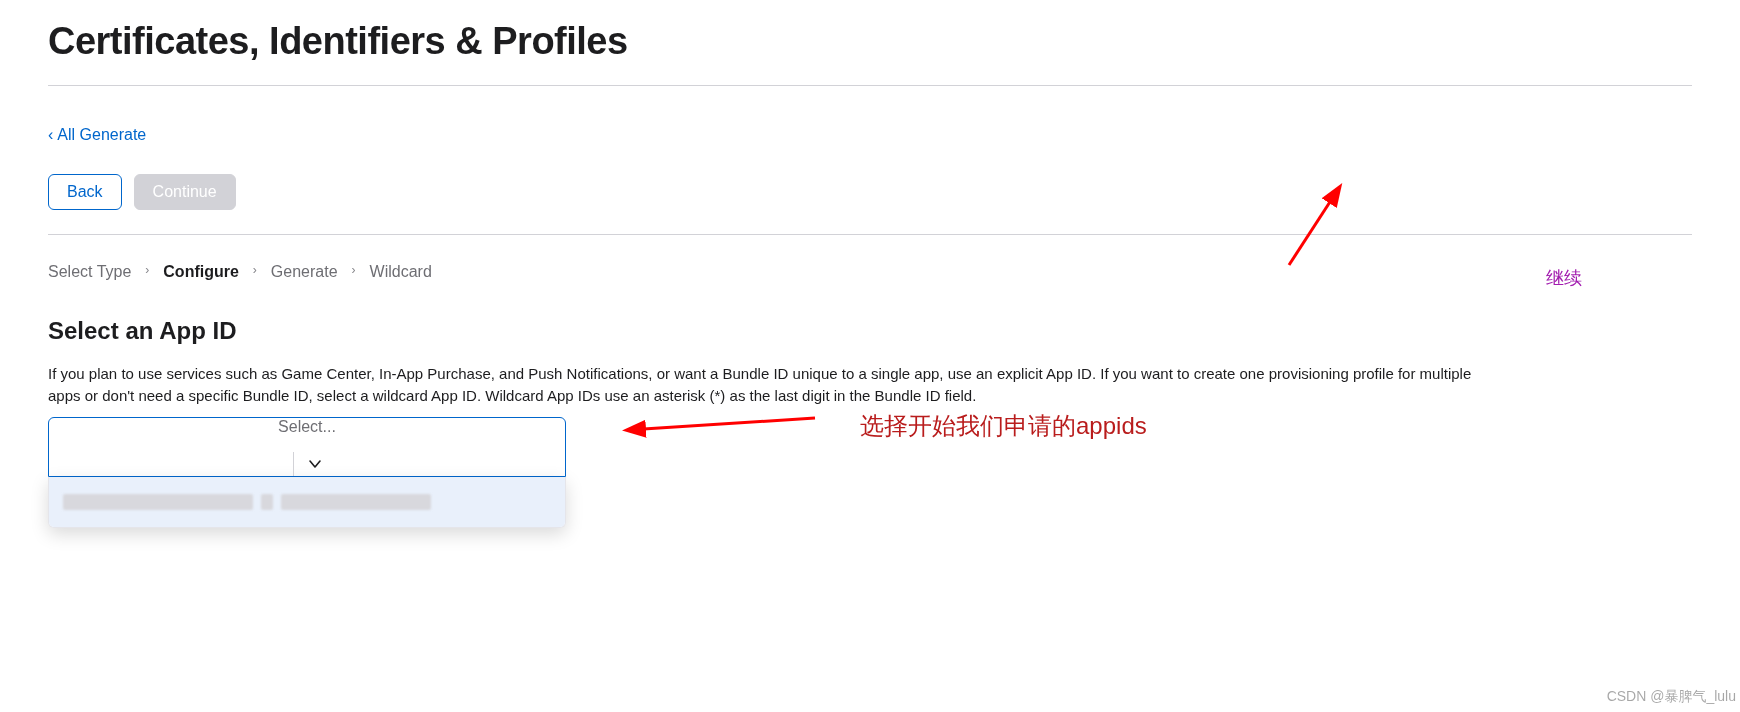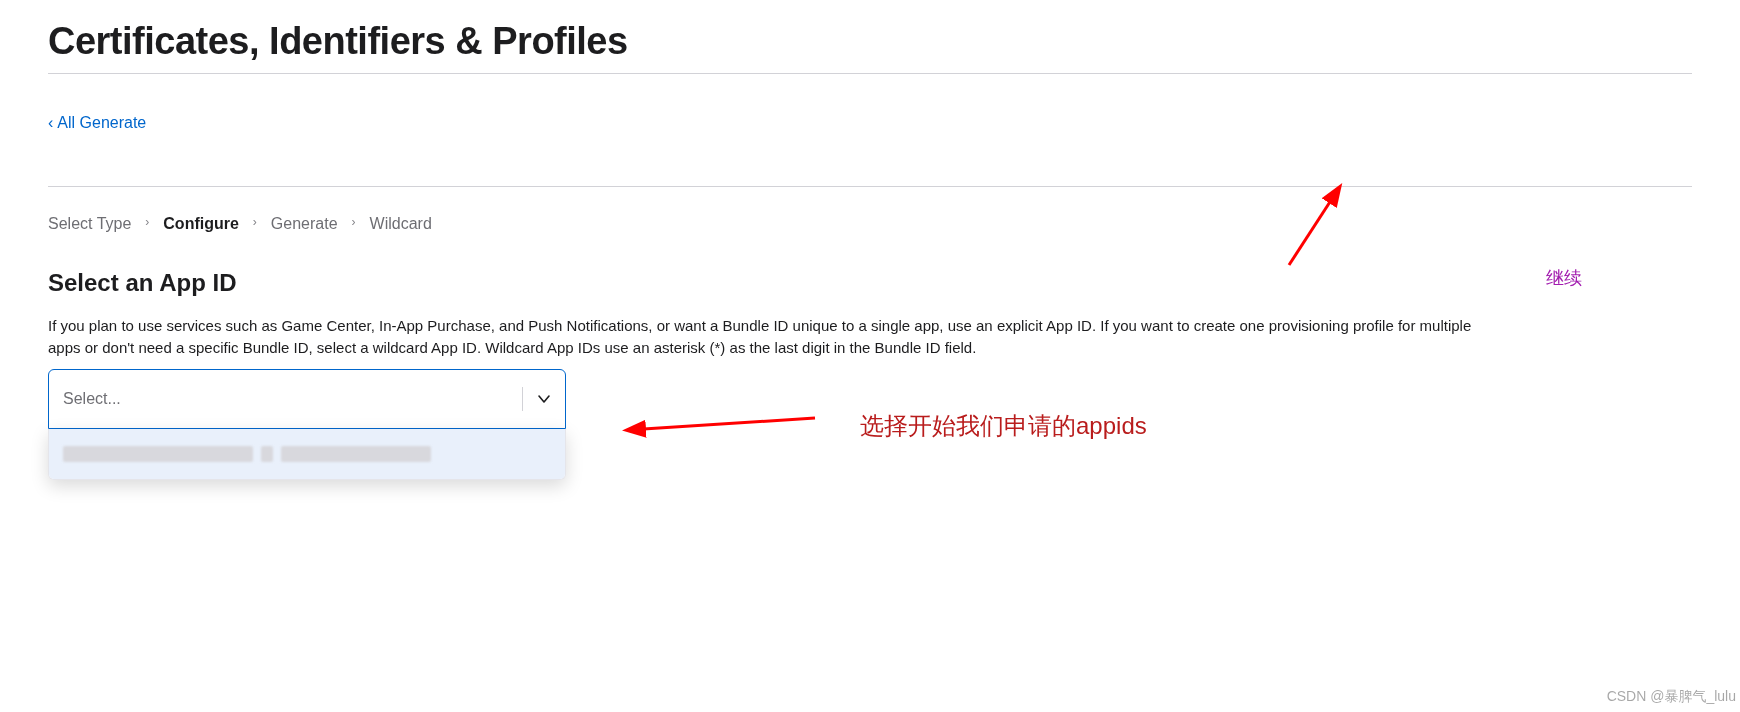--- a/index.html
+++ b/index.html
@@ -12,21 +12,21 @@
       position: relative;
     }
     .page {
       padding: 20px 48px 0 48px;
     }
     .page-title {
       font-size: 38px;
       font-weight: 700;
       letter-spacing: -0.5px;
       color: #1d1d1f;
-      padding-bottom: 10px;
+      padding-bottom: 22px;
       border-bottom: 1px solid #d2d2d7;
     }
     .content {
       padding: 40px 48px 0 48px;
     }
     .back-link {
       color: #06c;
       font-size: 16px;
       text-decoration: none;
       display: inline-flex;
@@ -102,20 +102,21 @@
       width: 100%;
       height: 60px;
       border: 1.5px solid #06c;
       border-radius: 6px 6px 0 0;
       display: flex;
       align-items: center;
       justify-content: space-between;
       padding: 0 14px;
       cursor: pointer;
       background: #fff;
+      flex-direction: column;
     }
     .select-placeholder { color: #6e6e73; font-size: 16px; }
     .chevron-wrap {
       border-left: 1px solid #d2d2d7;
       padding-left: 14px;
       height: 24px;
       display: flex;
       align-items: center;
     }
     .dropdown {
@@ -177,20 +178,24 @@
   <h1 class="page-title">Certificates, Identifiers &amp; Profiles</h1>
 </div>
 
 <div class="content">
   <a class="back-link">
     <span>‹</span>
     <span>All Generate</span>
   </a>
 
   <div class="heading-row">
+    <div class="btn-row">
+      <button class="btn btn-back">Back</button>
+      <button class="btn btn-continue">Continue</button>
+    </div>
   </div>
 
   <div class="steps">
     <span>Select Type</span>
     <span class="step-sep">›</span>
     <span class="current">Configure</span>
     <span class="step-sep">›</span>
     <span>Generate</span>
     <span class="step-sep">›</span>
     <span>Wildcard</span>

